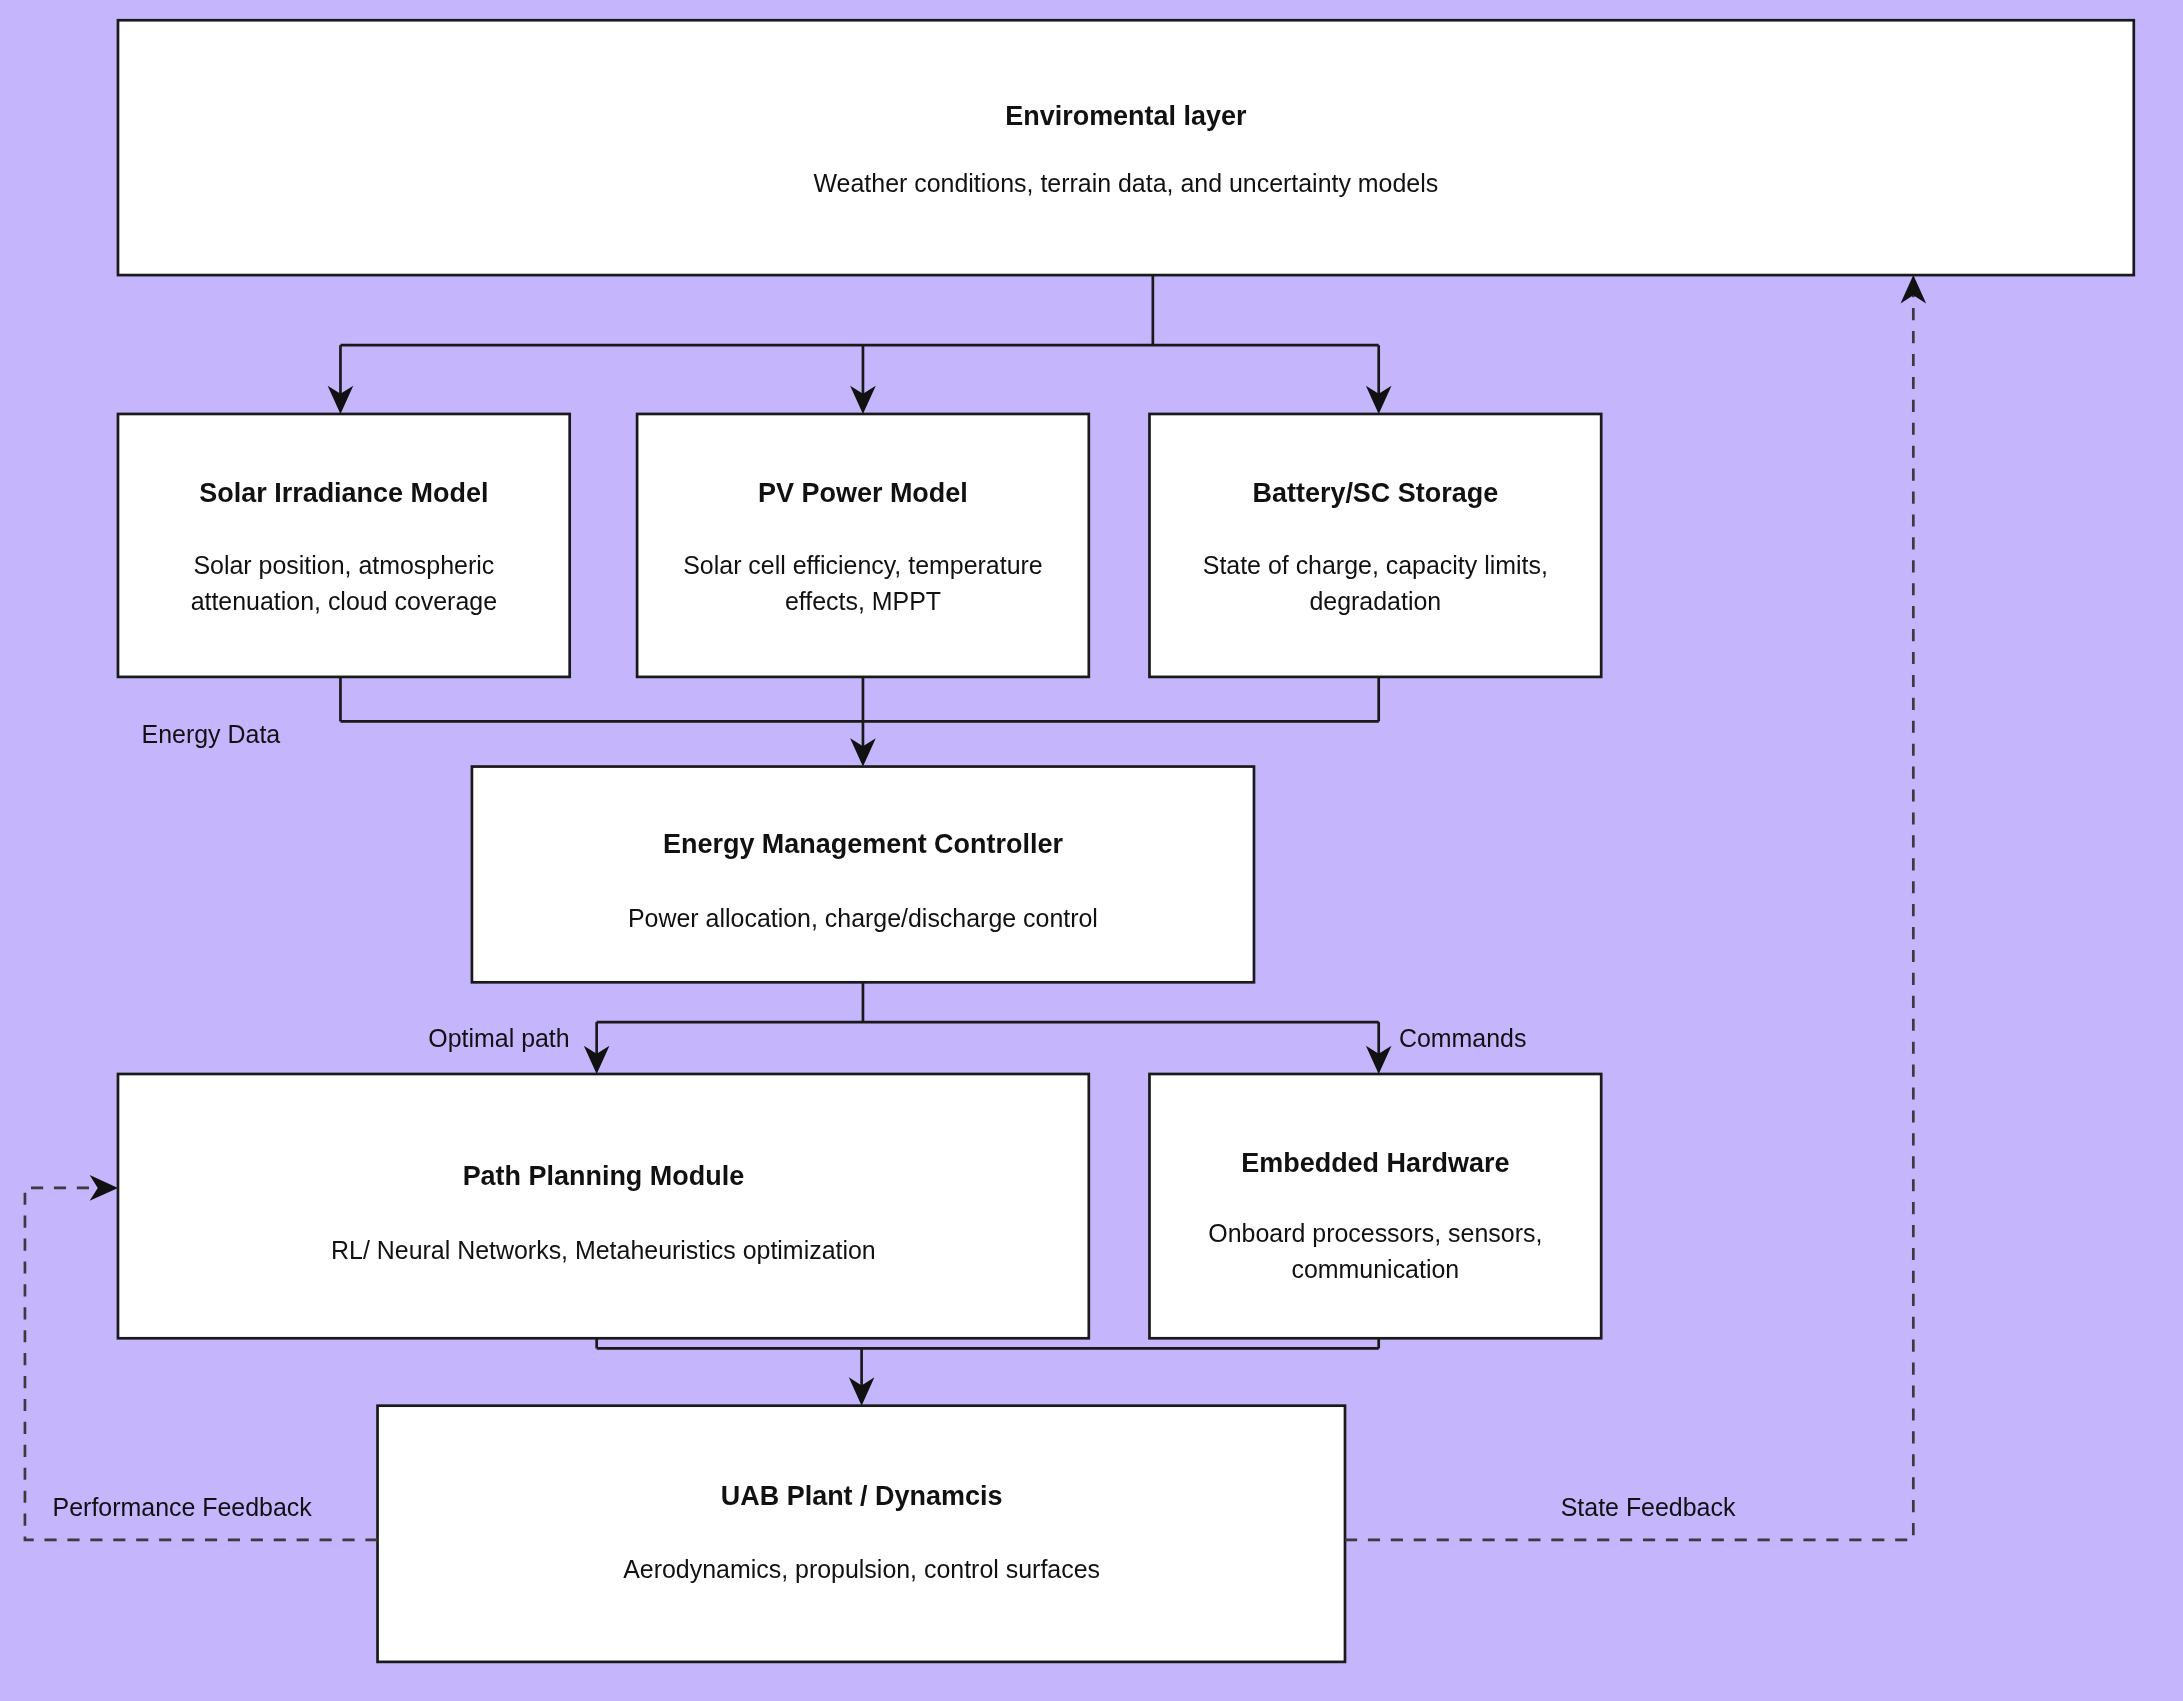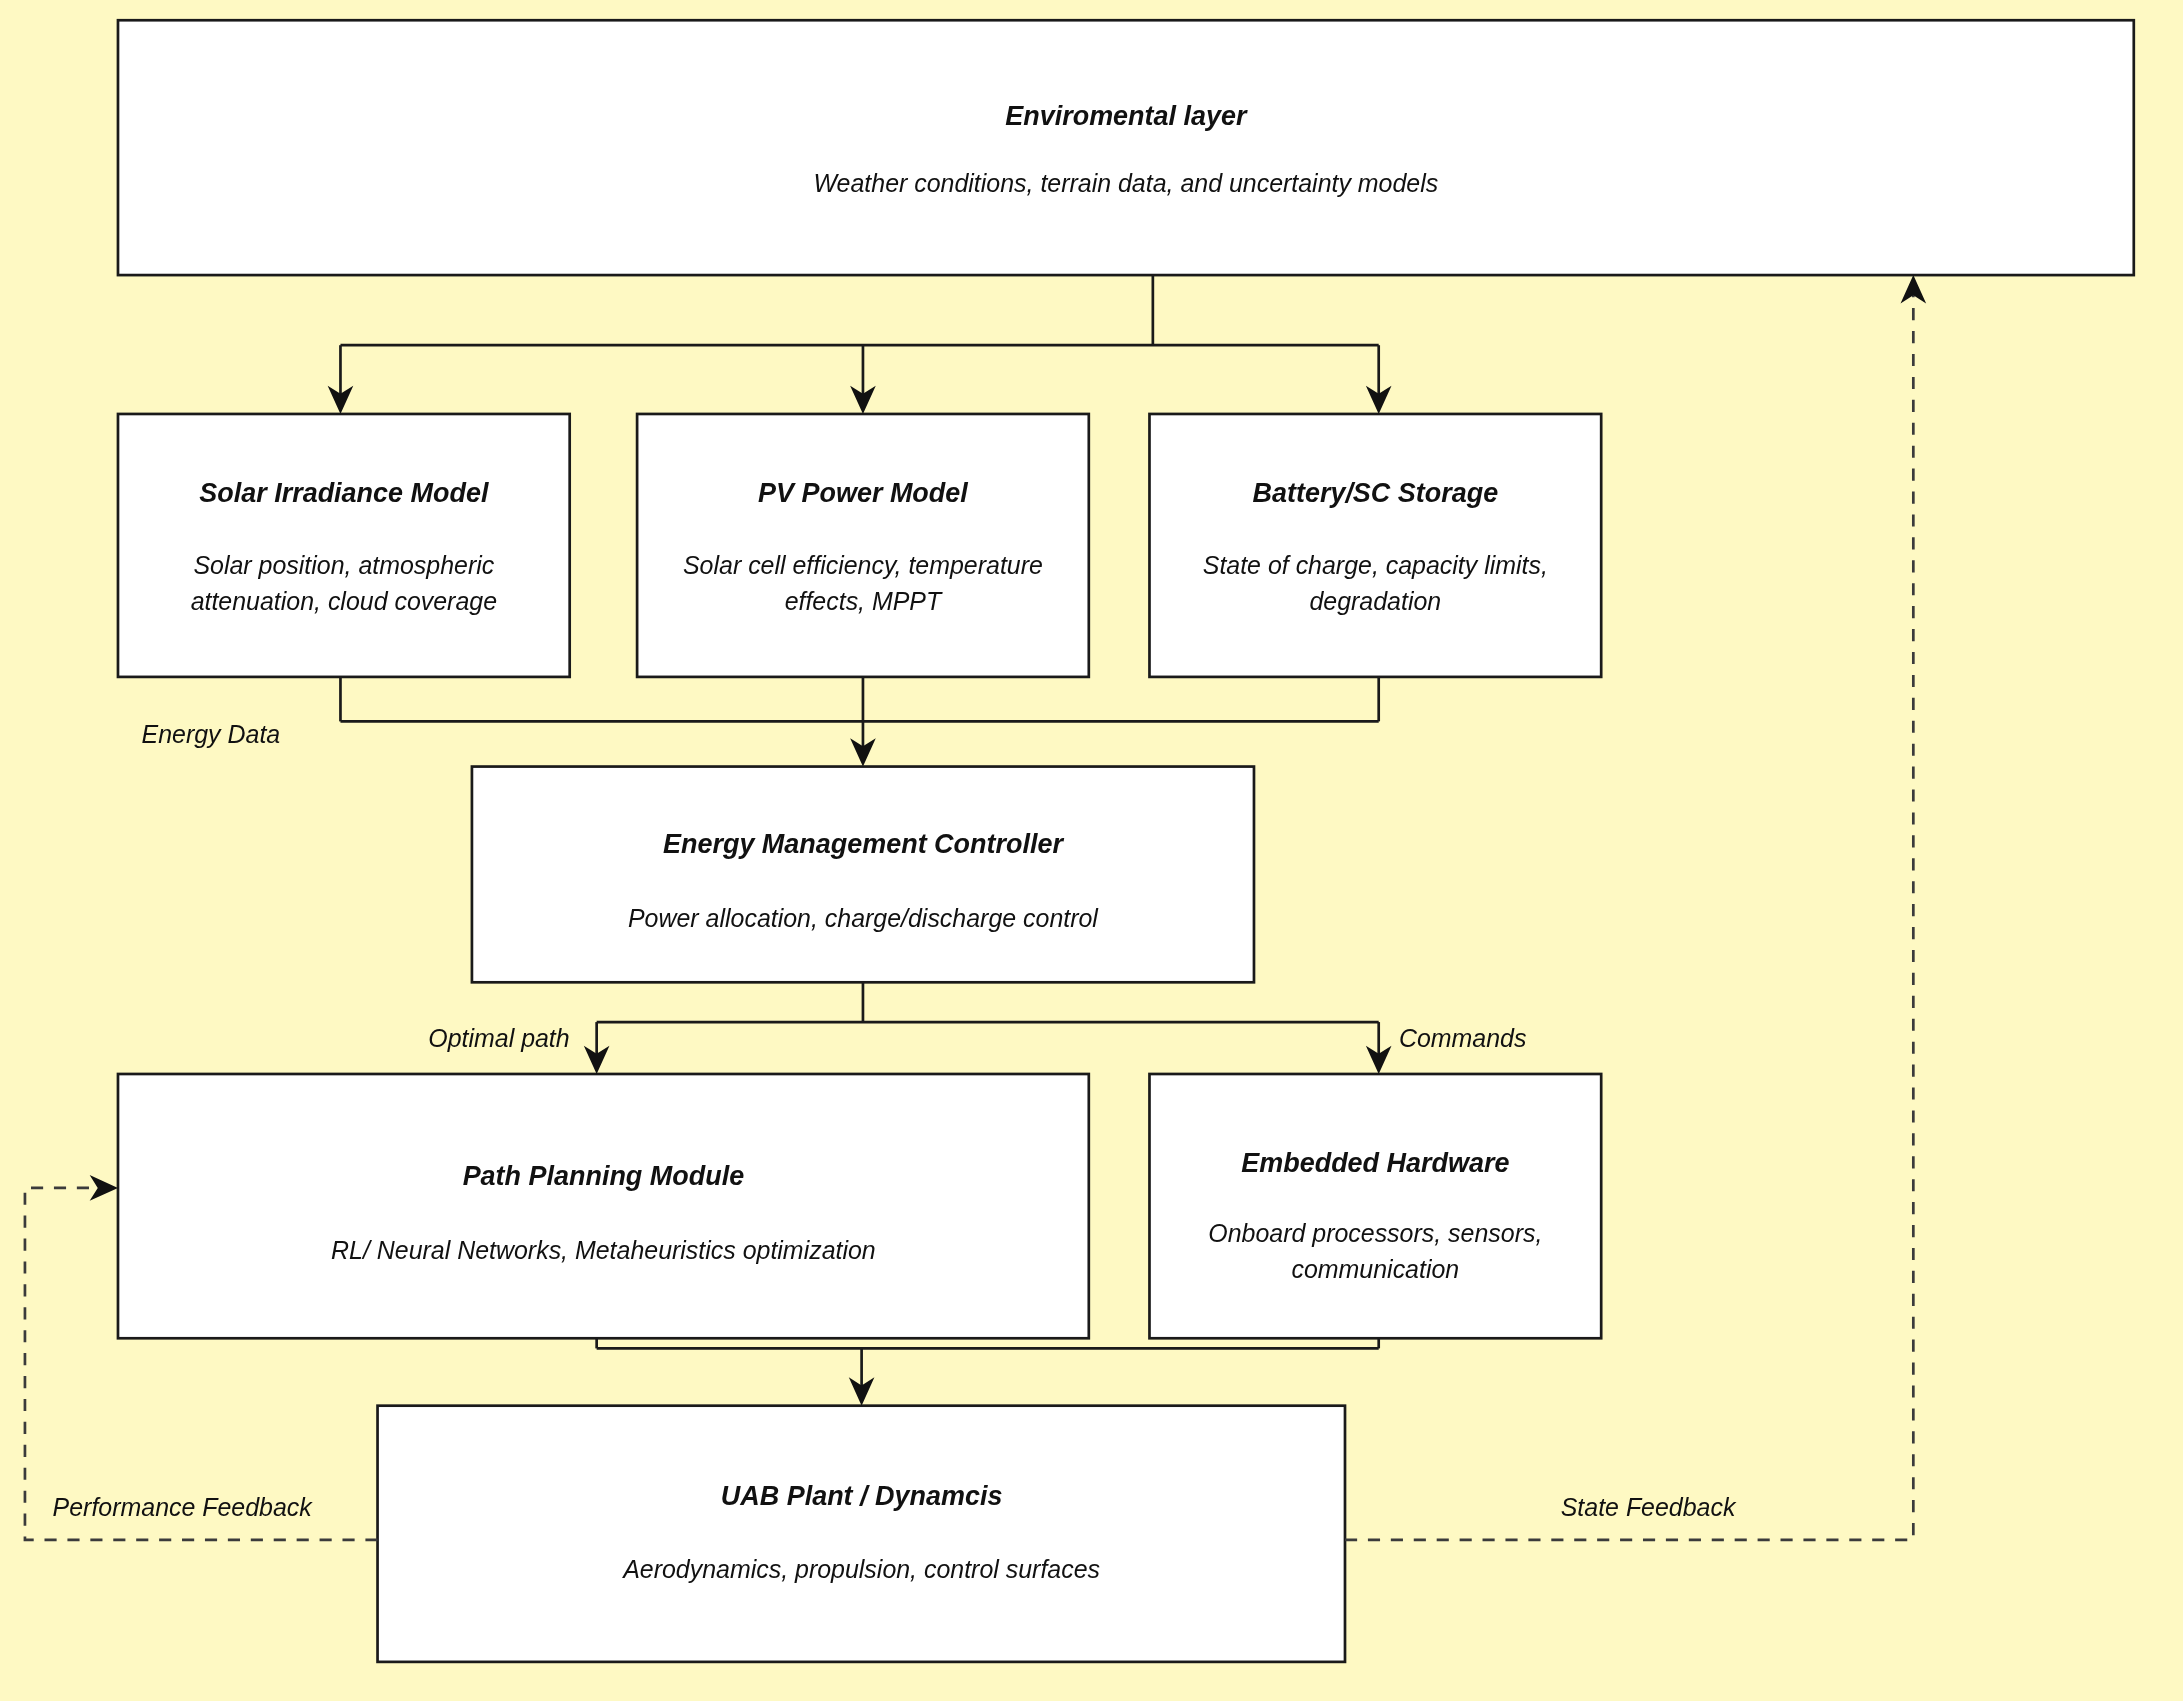--- a/index.html
+++ b/index.html
@@ -1,17 +1,17 @@
 <!DOCTYPE html>
 <html style="font-size:10.8px"><head>
 <meta charset="utf-8">
 <style>
   html,body{margin:0;padding:0;background:#ffffff;}
   body{font-family:"Liberation Sans",sans-serif;}
-  #stage{position:relative;width:2183px;height:1701px;background:#fef9c3;overflow:hidden;font-style:italic;}
+  #stage{position:relative;width:2183px;height:1701px;background:#c4b5fd;overflow:hidden;}
   svg.diagram{position:absolute;inset:0;width:2183px;height:1701px;}
   .node-rect{fill:#ffffff;stroke:#1a1a1a;stroke-width:4;}
   .edge{stroke:#1a1a1a;stroke-width:4;fill:none;}
   .edge-dashed{stroke:#3b3b3b;stroke-width:4;fill:none;stroke-dasharray:18 16;}
   .arrow-head{fill:#111111;stroke:none;}
   .node-title{font-family:"Liberation Sans",sans-serif;font-size:40px;font-weight:bold;fill:#111;text-anchor:middle;}
   .node-desc{font-family:"Liberation Sans",sans-serif;font-size:37px;font-weight:normal;fill:#111;text-anchor:middle;}
   .edge-label{font-family:"Liberation Sans",sans-serif;font-size:37px;fill:#111;}
   .lbl-left{text-anchor:end;}
   .lbl-start{text-anchor:start;}

